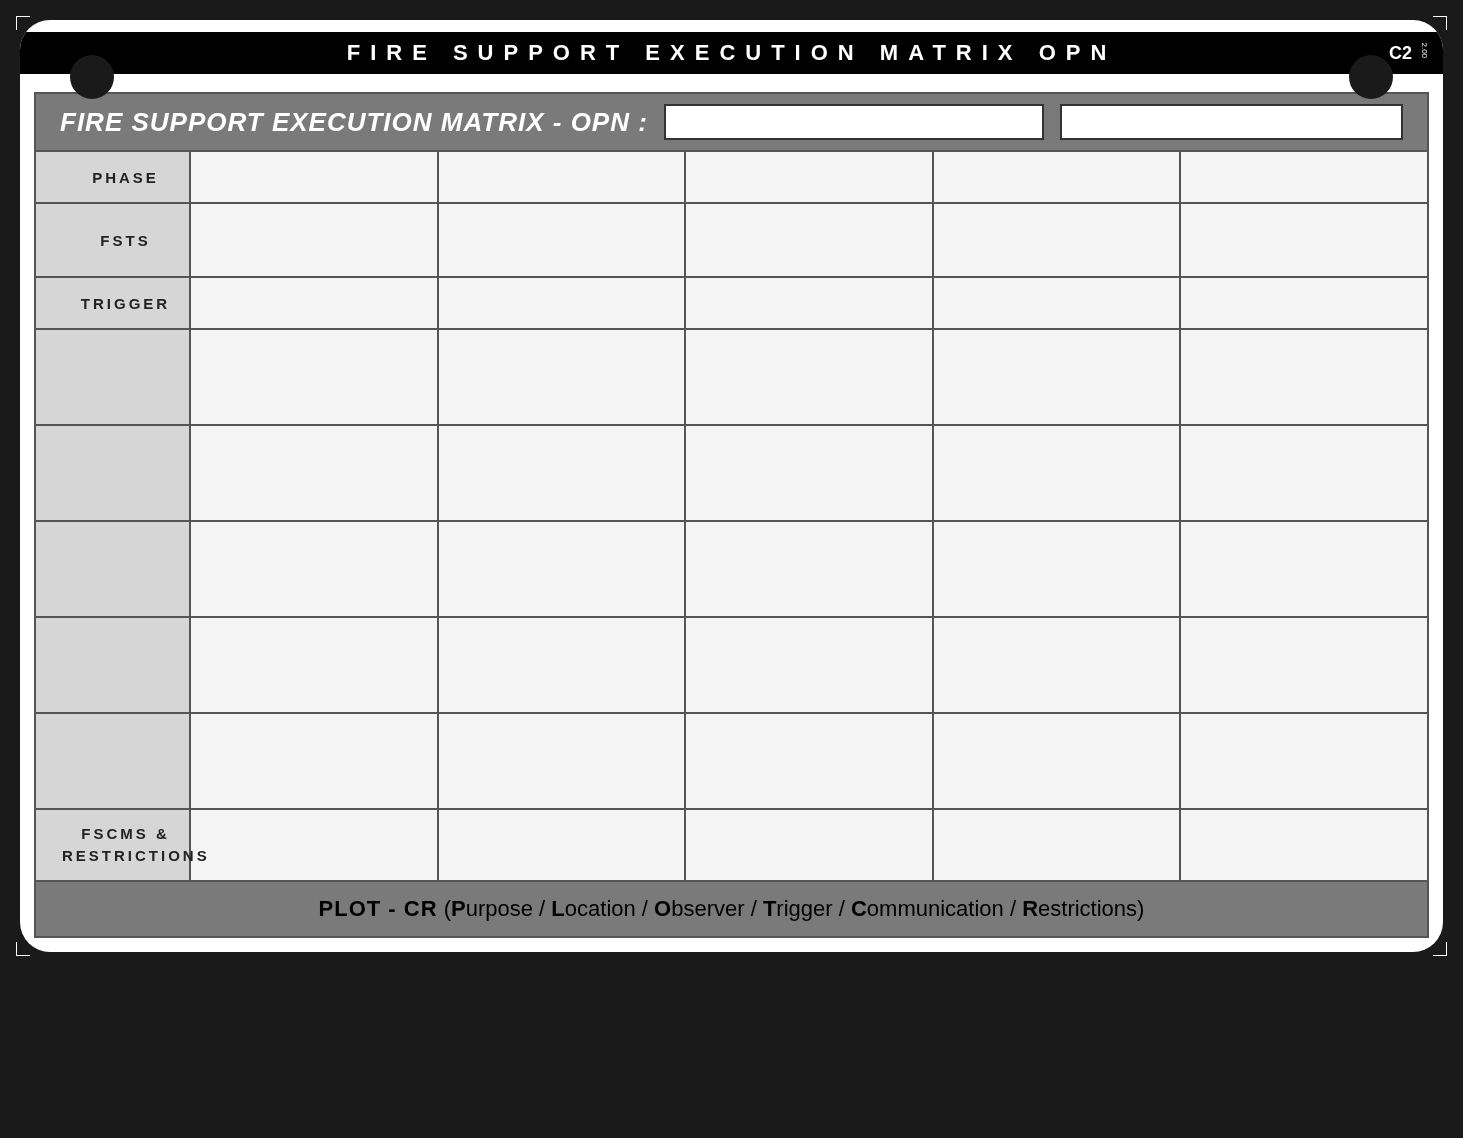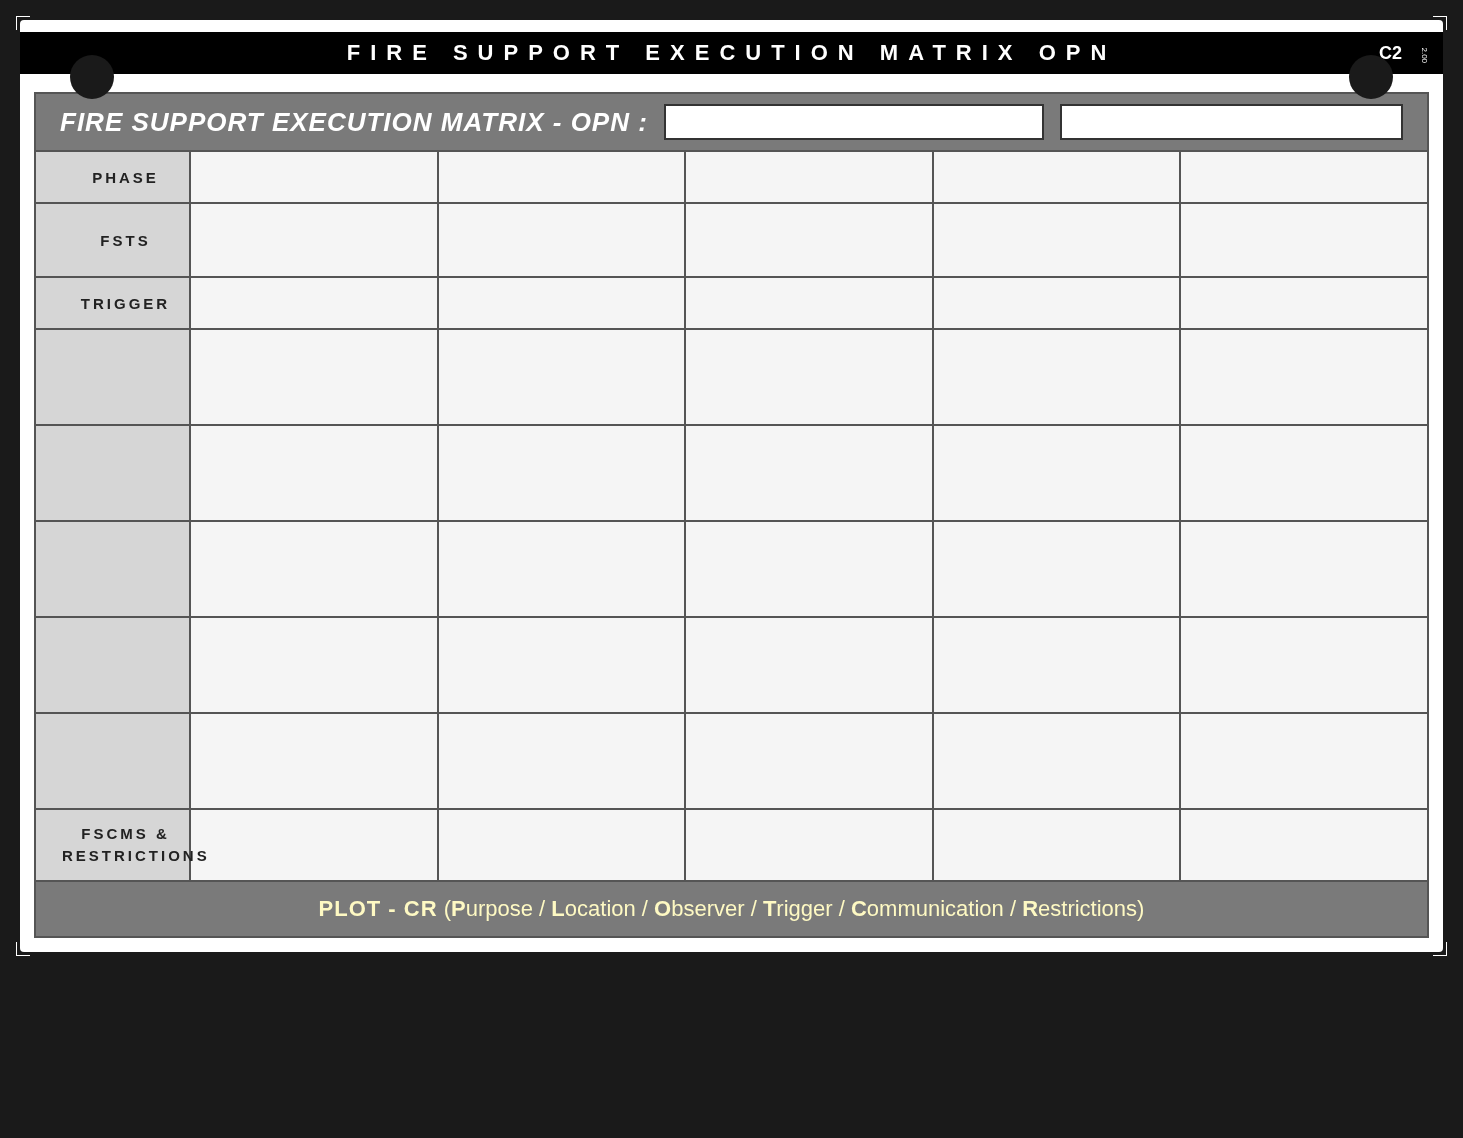--- a/index.html
+++ b/index.html
@@ -26,21 +26,21 @@
     border-color: #fff;
     border-style: solid;
     border-width: 0;
   }
   .crop-tl { top: -4px; left: -4px; border-left-width: 1px; border-top-width: 1px; }
   .crop-tr { top: -4px; right: -4px; border-right-width: 1px; border-top-width: 1px; }
   .crop-bl { bottom: -4px; left: -4px; border-left-width: 1px; border-bottom-width: 1px; }
   .crop-br { bottom: -4px; right: -4px; border-right-width: 1px; border-bottom-width: 1px; }
   .card {
     background: #fff;
-    border-radius: 4px;
+    border-radius: 30px;
     overflow: hidden;
     position: relative;
   }
   .top-black-bar {
     background: #000;
     color: #fff;
     text-align: center;
     padding: 8px 0;
     font-size: 22px;
     font-weight: bold;
@@ -50,22 +50,22 @@
   }
   .top-black-bar .brand {
     position: absolute;
     right: 14px;
     top: 50%;
     transform: translateY(-50%);
     font-size: 18px;
     letter-spacing: 0;
     font-weight: bold;
     display:flex;
-    align-items:flex-end;
-    gap:18px;
+    align-items:flex-start;
+    gap:8px;
   }
   .brand-ver {
     writing-mode: vertical-rl;
     font-size: 8px;
     font-weight: normal;
     letter-spacing: 0;
   }
   .hole {
     position: absolute;
     width: 44px;
@@ -129,21 +129,21 @@
     letter-spacing: 2px;
     line-height: 1.5;
   }
   .r-phase td, .r-phase th { height: 52px; }
   .r-fsts td, .r-fsts th { height: 74px; }
   .r-trigger td, .r-trigger th { height: 52px; }
   .r-body td, .r-body th { height: 96px; }
   .r-fscms td, .r-fscms th { height: 72px; }
   .footer-bar {
     background: #7a7a7a;
-    color: #fef9c3;
+    color: #000000;
     text-align: center;
     padding: 14px 8px;
     font-size: 22px;
     border: 2px solid #555;
     border-top: none;
   }
   .footer-bar b { font-weight: bold; }
   .footer-bar .lead { font-weight: bold; letter-spacing: 1px; }
 </style>
 </head>

